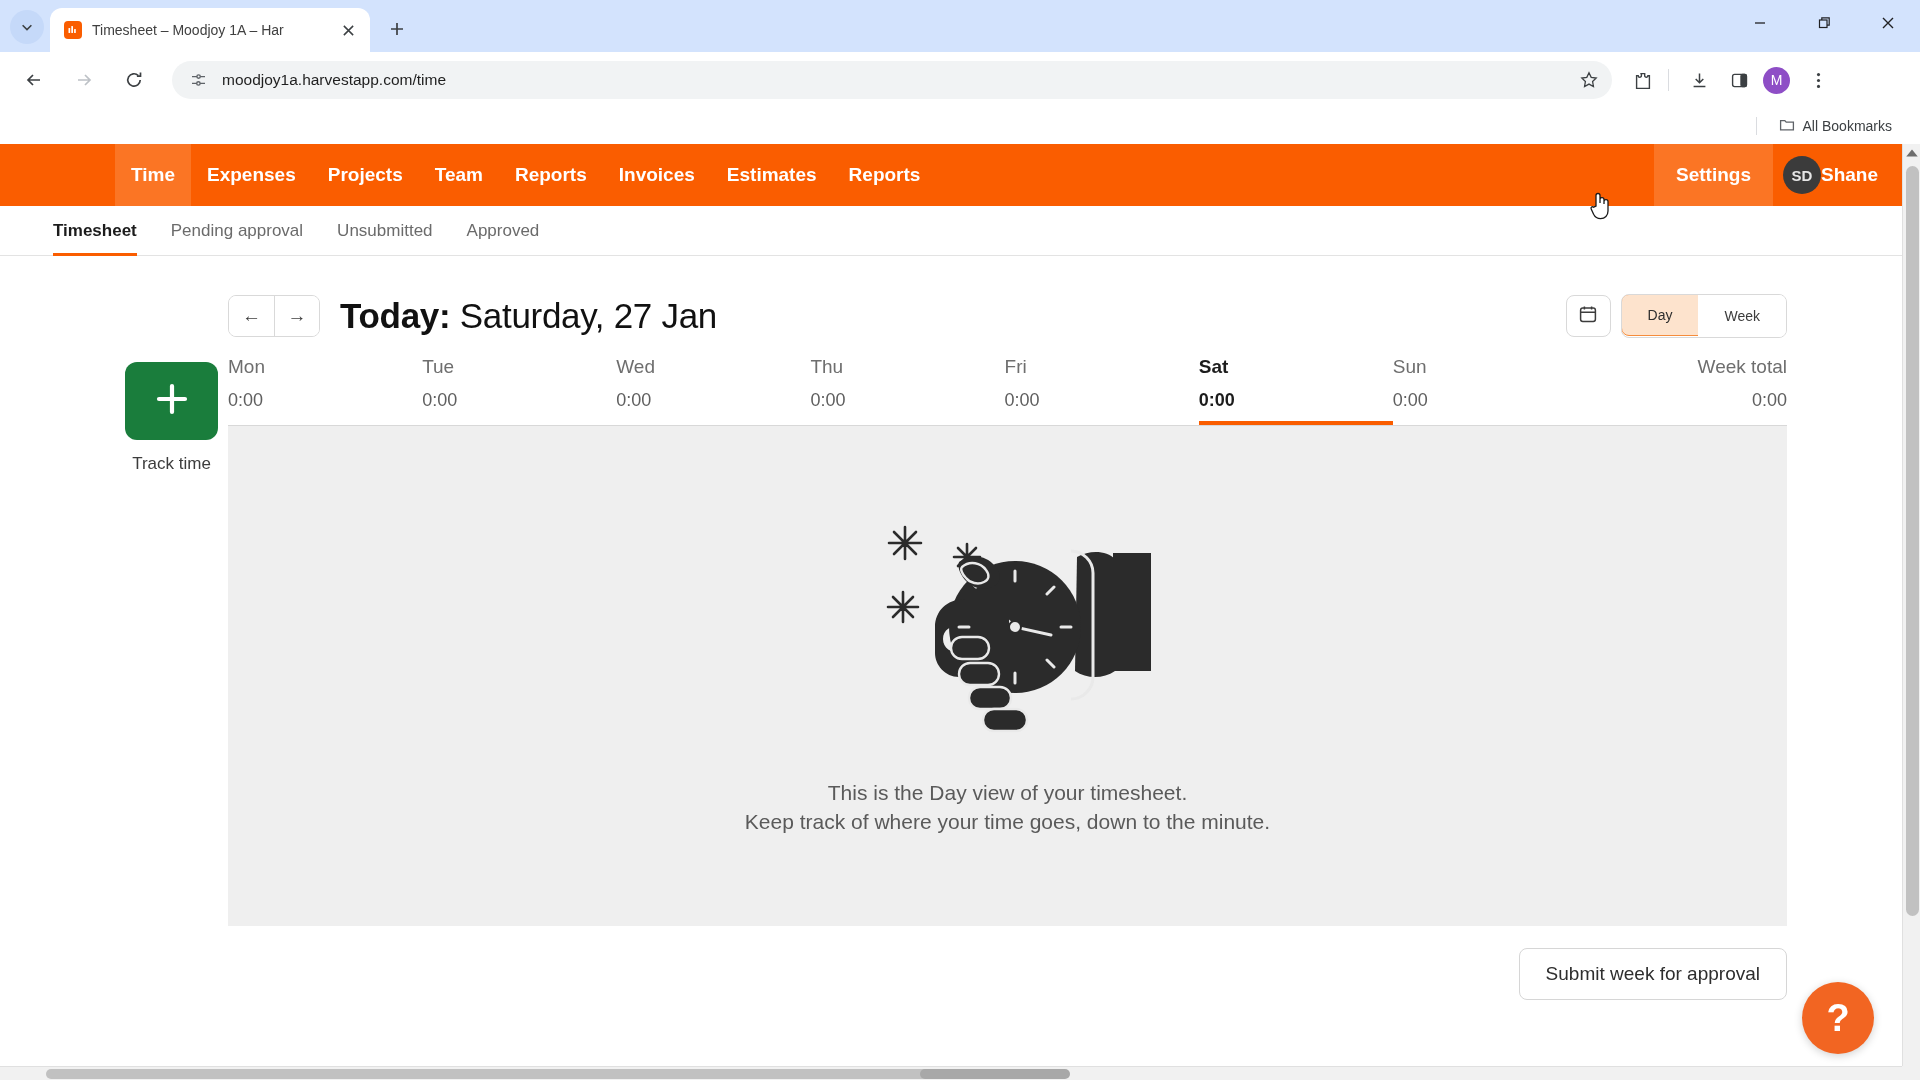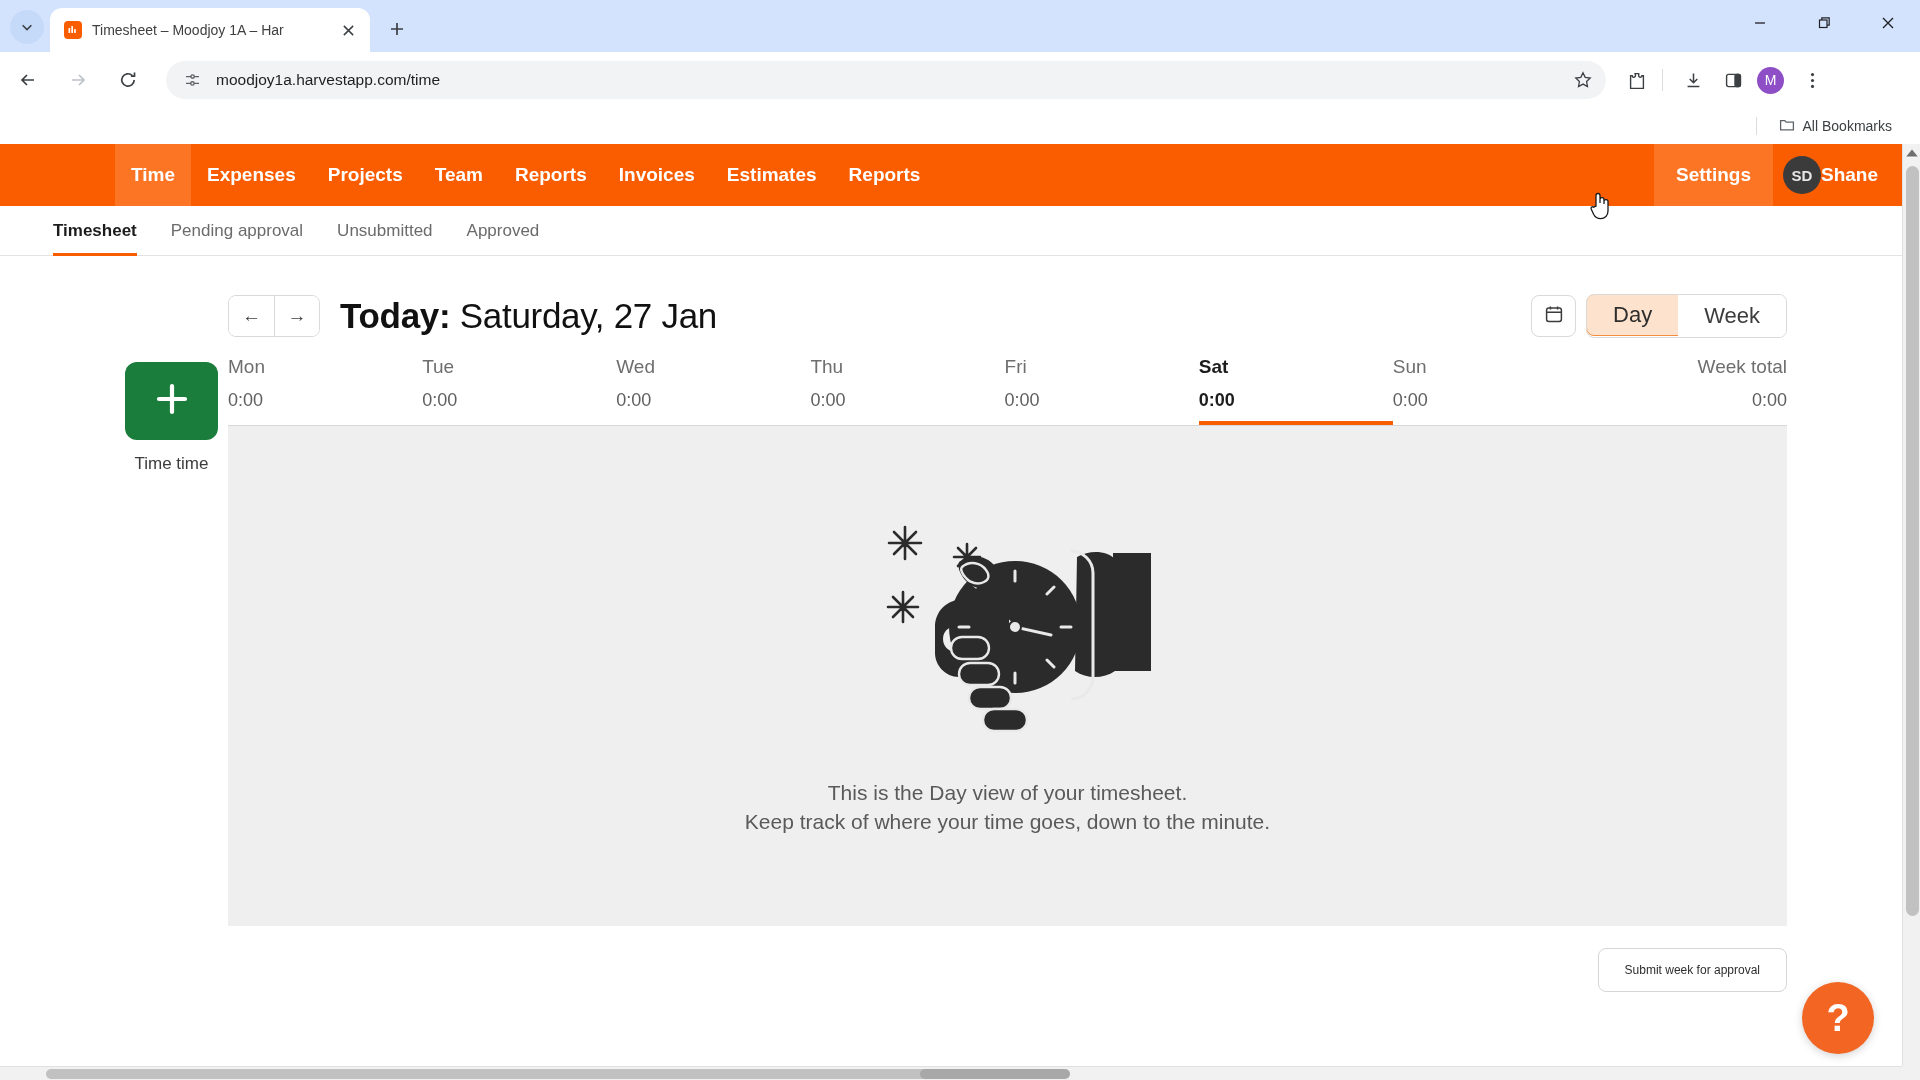--- a/index.html
+++ b/index.html
@@ -67,21 +67,21 @@
     width: 64px; height: 46px;
     display: flex; align-items: center; justify-content: center;
   }
   .win-btn svg { width: 14px; height: 14px; }
 
   
   .chrome-toolbar {
     position: absolute; top: 52px; left: 0; width: 1920px; height: 56px;
     background: #ffffff;
     display: flex; align-items: center;
-    padding: 0 8px;
+    padding: 0 14px;
   }
   .nav-btn {
     width: 40px; height: 40px; border-radius: 50%;
     display: flex; align-items: center; justify-content: center;
     margin-right: 10px;
   }
   .nav-btn svg { width: 20px; height: 20px; }
   .omnibox {
     flex: 1 1 auto; height: 38px;
     background: #f1f3f4; border-radius: 19px;
@@ -209,21 +209,21 @@
 
   .hv-head-right { margin-left: auto; display: flex; align-items: center; gap: 10px; }
   .cal-btn {
     width: 45px; height: 42px; border: 1px solid #d9d9d9; border-radius: 8px;
     background: #fff; display: flex; align-items: center; justify-content: center;
   }
   .cal-btn svg { width: 20px; height: 20px; }
   .dw-toggle { display: flex; border: 1px solid #d9d9d9; border-radius: 8px; overflow: hidden; background:#fff;}
   .dw-opt {
     padding: 0 26px; height: 42px; display: flex; align-items: center;
-    font-size: 22px; color: #3c3c3c; background: #fff;
+    font-size: 14px; color: #3c3c3c; background: #fff;
   }
   .dw-opt.selected {
     background: #fde3cd; border: 1px solid #f58c3c; color: #2e2e2e;
     margin: -1px; border-radius: 8px 0 0 8px;
   }
 
   
   .hv-body { display: flex; padding: 18px 115px 0 115px; }
   .track-col { width: 113px; display: flex; flex-direction: column; align-items: center; padding-top: 6px;}
   .track-btn {
@@ -256,21 +256,21 @@
   }
   .empty-ill { width: 290px; height: 230px; margin-bottom: 34px; }
   .empty-line { font-size: 21px; color: #5a5a5a; line-height: 1.38; }
 
   .submit-row {
     display: flex; justify-content: flex-end;
     padding: 22px 115px 0 0;
   }
   .submit-btn {
     border: 1px solid #d6d6d6; border-radius: 8px; background: #fff;
-    padding: 14px 26px; font-size: 12px; color: #2e2e2e;
+    padding: 14px 26px; font-size: 19px; color: #2e2e2e;
   }
 
   
   .help-fab {
     position: absolute; left: 1802px; top: 982px;
     width: 72px; height: 72px; border-radius: 50%;
     background: #f26522; color: #fff;
     display: flex; align-items: center; justify-content: center;
     font-size: 38px; font-weight: bold;
     box-shadow: 0 2px 8px rgba(0,0,0,0.18);
@@ -488,21 +488,21 @@
 
   <div class="hv-body">
     <div class="track-col">
       <div class="track-btn">
         <span>
           <svg viewBox="0 0 44 44" stroke="#ffffff" stroke-width="4.2" stroke-linecap="round">
               <path d="M22 9v26M9 22h26"></path>
             </svg>
         </span>
       </div>
-      <div class="track-label">Time time</div>
+      <div class="track-label">Track time</div>
     </div>
 
     <div class="sheet-col">
       <div class="week-strip">
         <div class="day-cell">
           <div class="day-name">Mon</div>
           <div class="day-val">0:00</div>
         </div>
         <div class="day-cell">
           <div class="day-name">Tue</div>

